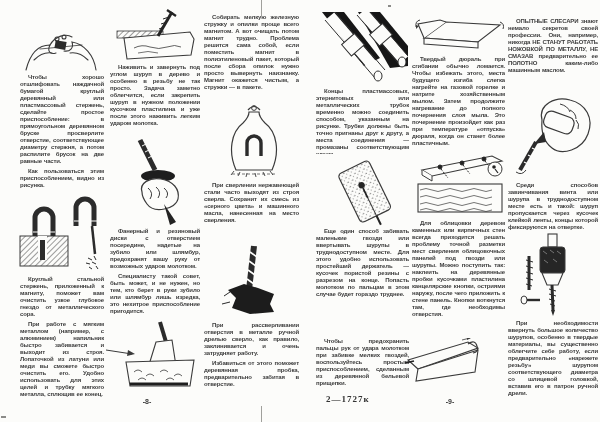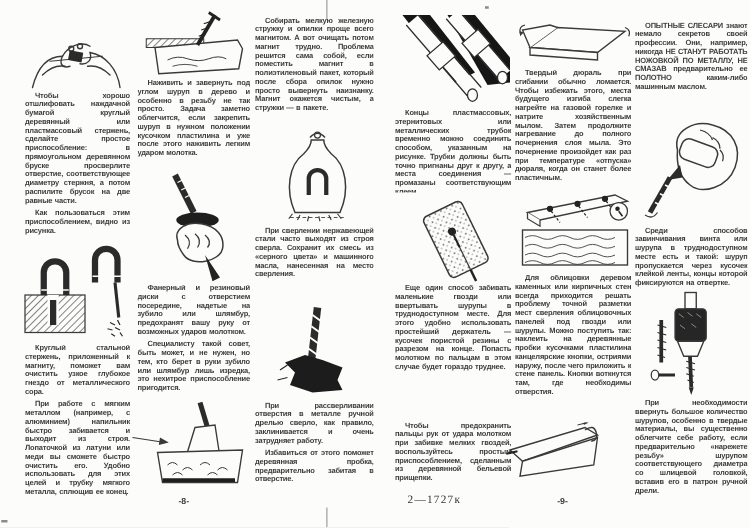--- a/index.html
+++ b/index.html
@@ -3,21 +3,21 @@
 <meta charset="utf-8">
 <style>
   html,body{margin:0;padding:0;background:#e9e9e6;}
   .scan{position:relative;width:600px;height:422px;background:#fcfcfa;overflow:hidden;
         font-family:"Liberation Sans",sans-serif;}
   .col-text{position:absolute;overflow:hidden;}
   .col-text p{margin:0 0 3px 0;font-size:6px;line-height:7px;font-weight:700;color:#3d3d3d;
       text-align:justify;text-indent:8px;letter-spacing:-0.15px;word-spacing:0.4px;}
   .pagenum{position:absolute;font-size:7px;font-weight:700;color:#3a3a3a;text-align:center;}
   .signature{position:absolute;font-size:9px;font-family:"Liberation Serif",serif;color:#333;
-      letter-spacing:1px;}
+      letter-spacing:1px;font-weight:bold;}
   .illus{position:absolute;}
   .crease{position:absolute;width:1px;background:#a0a09c;}
   .speck{position:absolute;background:#8b8b88;}
   svg{display:block;}
 </style>
 </head>
 <body>
 
 <div class="scan">
 

